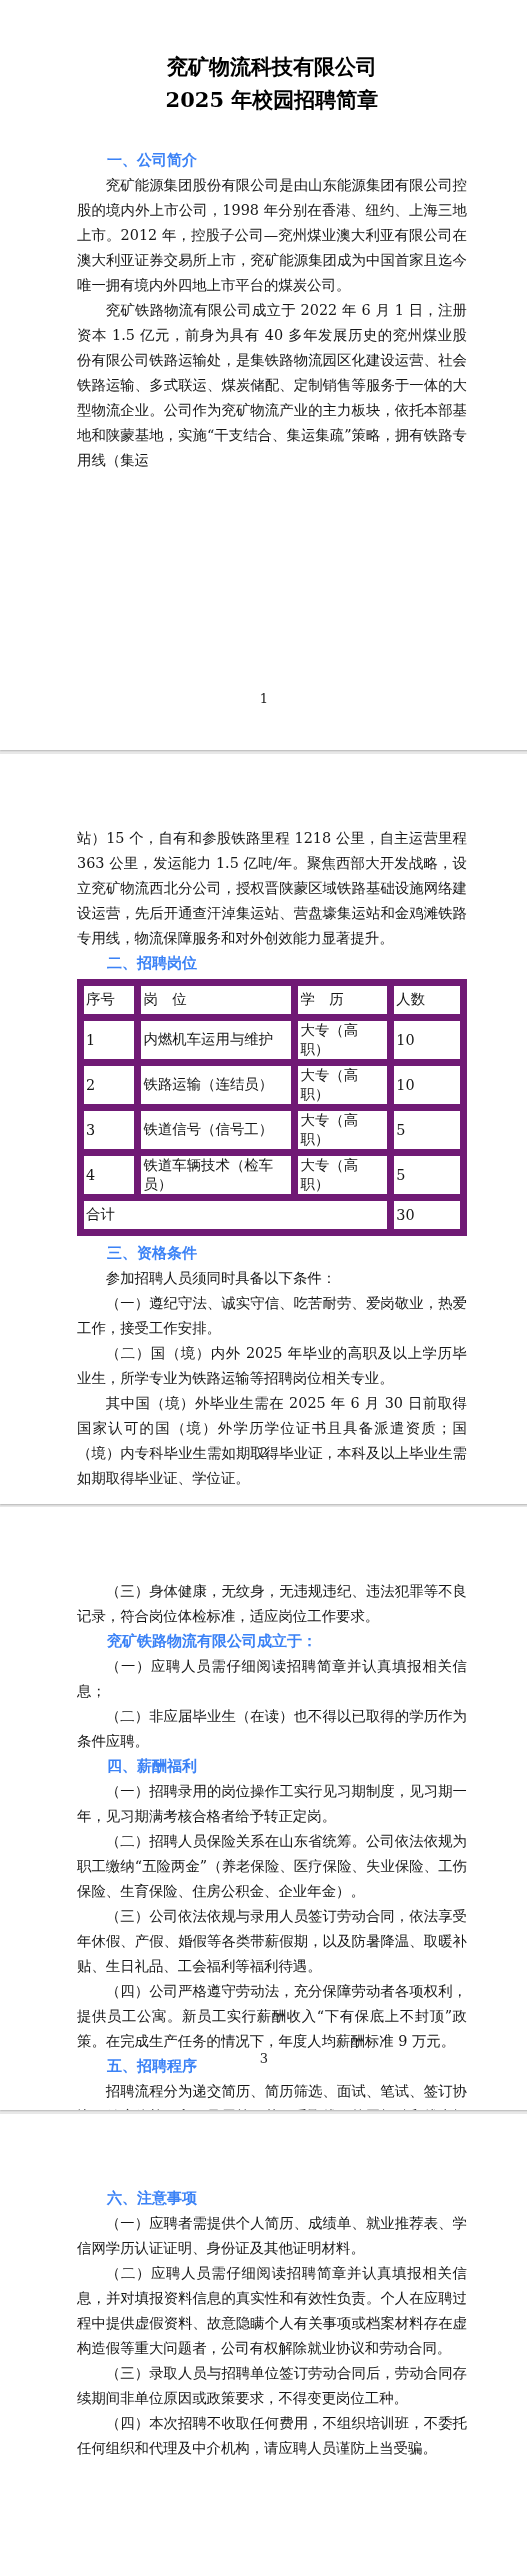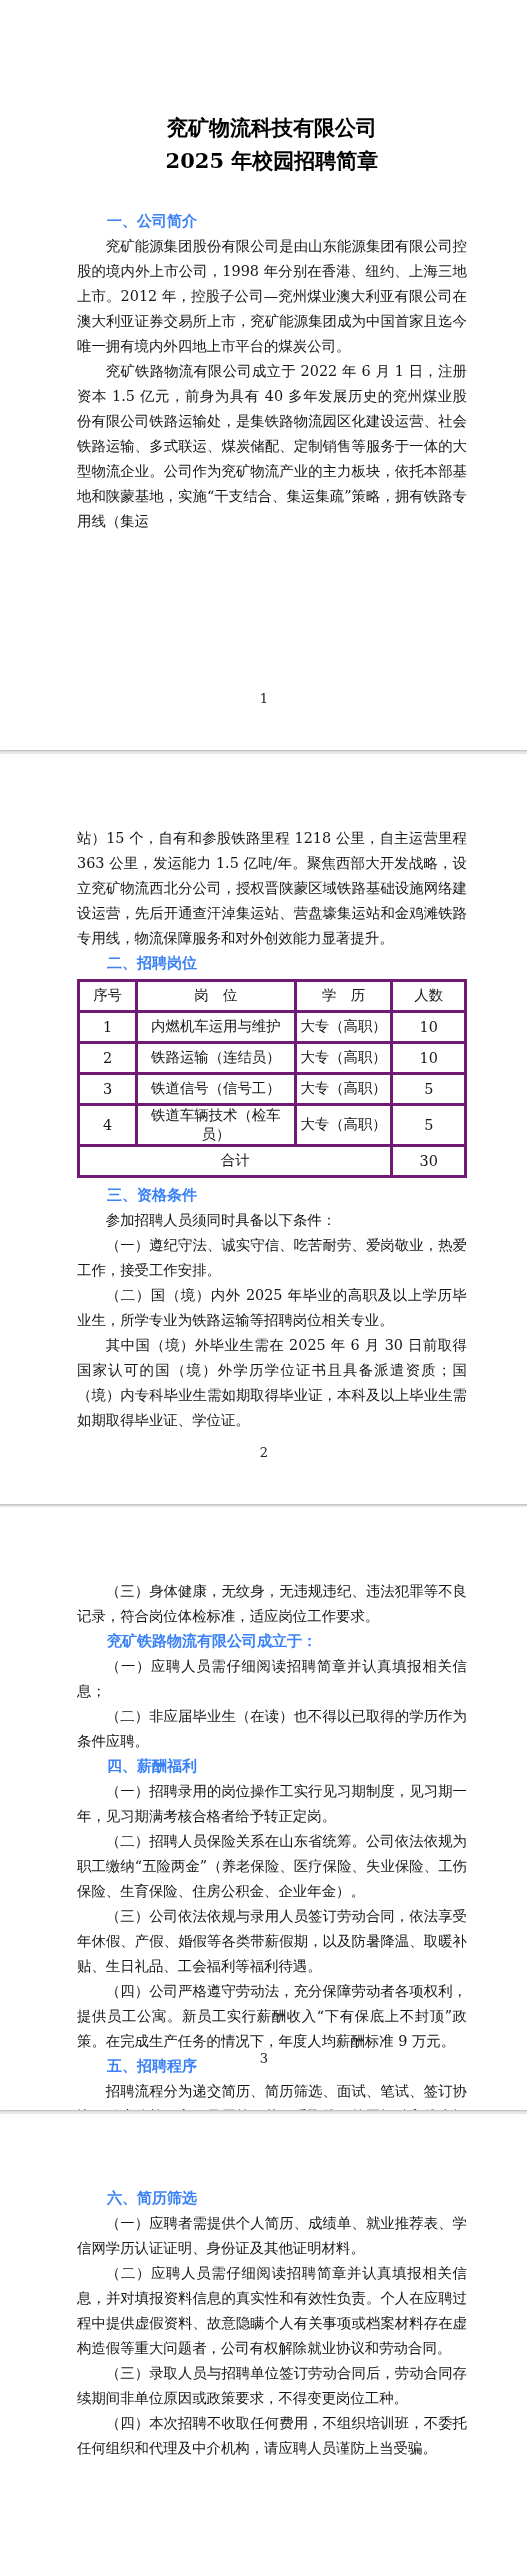--- a/index.html
+++ b/index.html
@@ -17,21 +17,21 @@
     background:#ffffff;
     padding-left:77px;
     padding-right:61px;
     overflow:hidden;
     margin-bottom:3.6px;
     box-shadow:0 1px 1.5px rgba(0,0,0,0.22);
   }
   .page:last-child { margin-bottom:0; }
   .doc-title {
     margin:0;
-    padding-top:111px;
+    padding-top:50px;
     margin-bottom:32px;
     text-align:center;
     font-weight:bold;
     font-size:21px;
     line-height:33px;
     color:#000;
   }
   .p {
     margin:0;
     font-size:14.4px;
@@ -58,22 +58,22 @@
     font-size:13px;
     color:#222;
   }
   table.recruit {
     width:100%;
     border-collapse:collapse;
     table-layout:fixed;
     margin:3.1px 0 5.2px 0;
   }
   table.recruit td {
-    border:3px solid #701a75;
-    text-align:center;
+    border:7px solid #701a75;
+    text-align:left;
     vertical-align:middle;
     font-size:14.4px;
     height:28px;
     padding:0 2.1px;
     overflow:hidden;
   }
   .col-no    { width:15%; }
   .col-pos   { width:41%; }
   .col-edu   { width:25%; }
   .col-count { width:19%; }
@@ -160,21 +160,21 @@
     <p class="p ind">（一）招聘录用的岗位操作工实行见习期制度，见习期一年，见习期满考核合格者给予转正定岗。</p>
     <p class="p ind">（二）招聘人员保险关系在山东省统筹。公司依法依规为职工缴纳“五险两金”（养老保险、医疗保险、失业保险、工伤保险、生育保险、住房公积金、企业年金）。</p>
     <p class="p ind">（三）公司依法依规与录用人员签订劳动合同，依法享受年休假、产假、婚假等各类带薪假期，以及防暑降温、取暖补贴、生日礼品、工会福利等福利待遇。</p>
     <p class="p ind">（四）公司严格遵守劳动法，充分保障劳动者各项权利，提供员工公寓。新员工实行薪酬收入“下有保底上不封顶”政策。在完成生产任务的情况下，年度人均薪酬标准 9 万元。</p>
     <h2 class="hd">五、招聘程序</h2>
     <p class="p ind">招聘流程分为递交简历、简历筛选、面试、笔试、签订协议、健康体检、入职录用等环节。采取线下校园招聘和线上招聘相结合的方式组织，具体校园招聘计划和时间安排另行通知。</p>
     <div class="pgnum">3</div>
   </section>
 
   <section class="page" style="height:551px; padding-top:72px">
-    <h2 class="hd">六、简历筛选</h2>
+    <h2 class="hd">六、注意事项</h2>
     <p class="p ind">（一）应聘者需提供个人简历、成绩单、就业推荐表、学信网学历认证证明、身份证及其他证明材料。</p>
     <p class="p ind">（二）应聘人员需仔细阅读招聘简章并认真填报相关信息，并对填报资料信息的真实性和有效性负责。个人在应聘过程中提供虚假资料、故意隐瞒个人有关事项或档案材料存在虚构造假等重大问题者，公司有权解除就业协议和劳动合同。</p>
     <p class="p ind">（三）录取人员与招聘单位签订劳动合同后，劳动合同存续期间非单位原因或政策要求，不得变更岗位工种。</p>
     <p class="p ind">（四）本次招聘不收取任何费用，不组织培训班，不委托任何组织和代理及中介机构，请应聘人员谨防上当受骗。</p>
 
   </section>
 
 </div>
 
 

